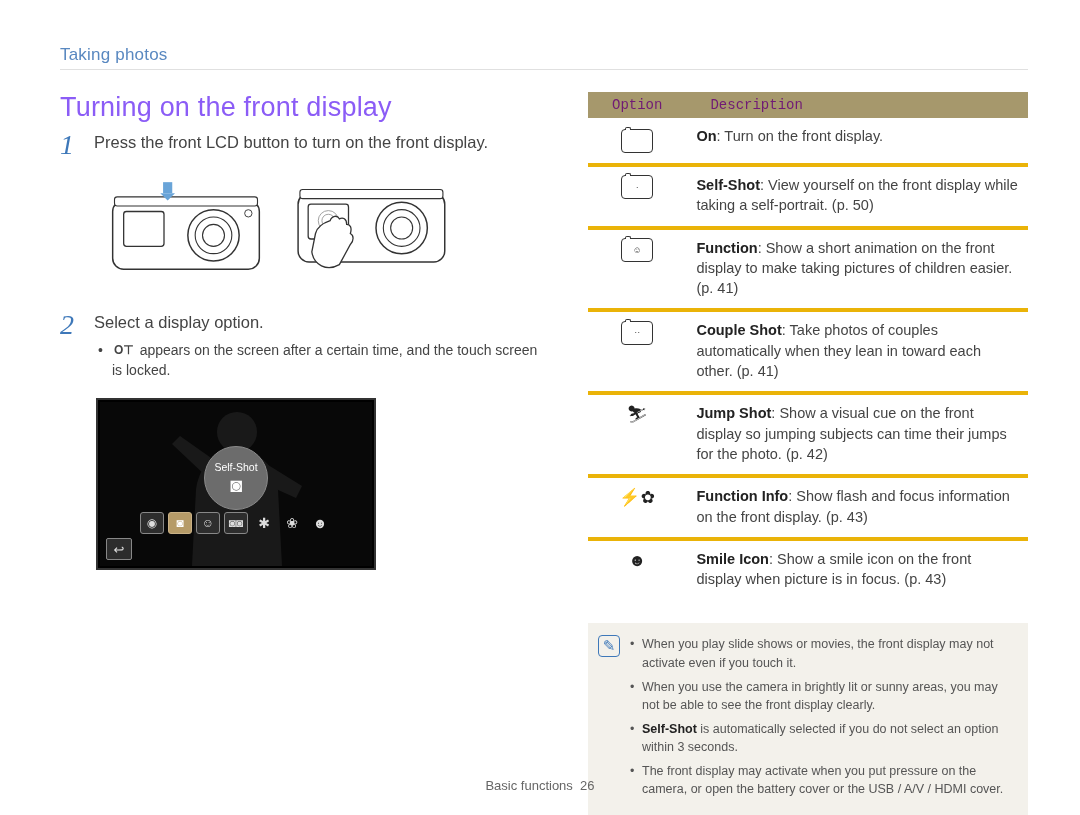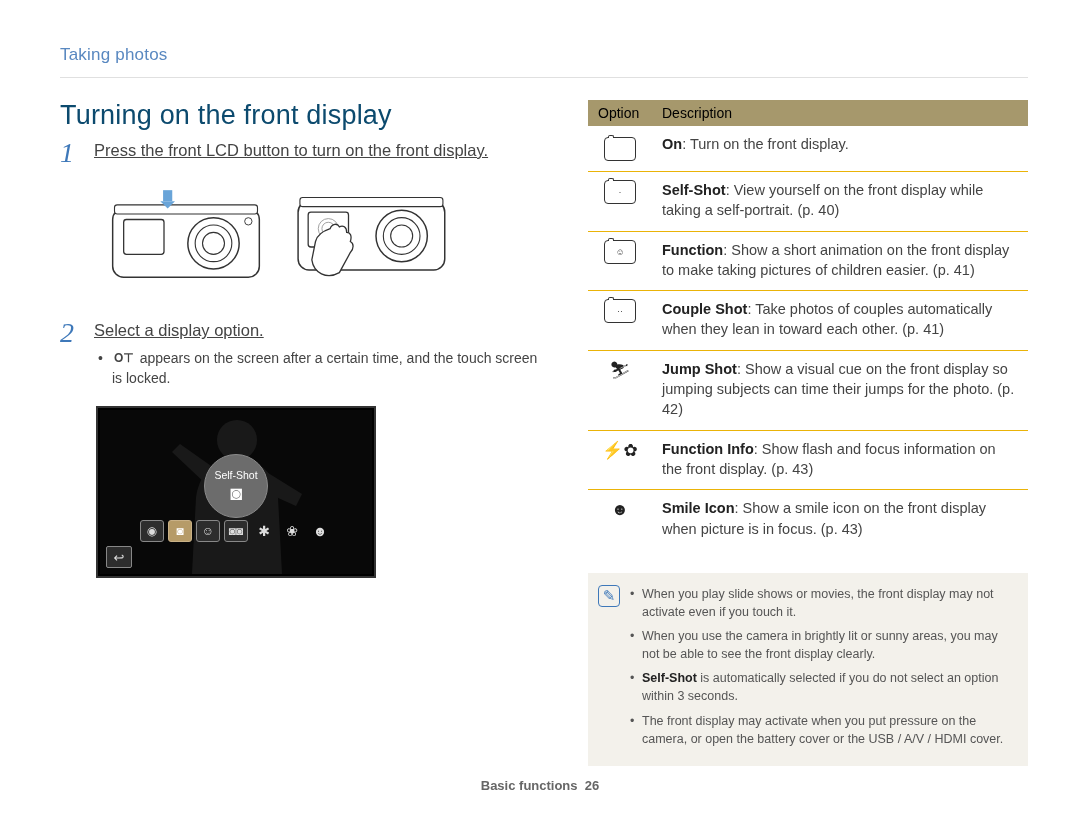--- a/index.html
+++ b/index.html
@@ -13,36 +13,36 @@
     position: relative;
     background: #fff;
   }
   .page {
     padding: 45px 52px 10px 60px;
   }
   .breadcrumb {
     color: #5988c0;
     font-size: 17px;
     font-weight: 300;
-    margin-bottom: 12px;
+    margin-bottom: 4px;
     letter-spacing: 0.2px;
   }
   .hr {
     height: 1px;
     background: #e0e0e0;
     margin-bottom: 22px;
   }
   .columns {
     display: flex;
     gap: 48px;
   }
   .col-left { width: 480px; }
   .col-right { flex: 1; }
   h1 {
-    color: #0c4a6e;
+    color: #8b5cf6;
     font-size: 27px;
     font-weight: 400;
     margin-bottom: 8px;
     letter-spacing: 0.2px;
   }
   .intro { font-size: 15px; line-height: 1.4; margin-bottom: 14px; }
   .step {
     display: flex;
     gap: 14px;
     margin-bottom: 8px;
@@ -51,21 +51,21 @@
     color: #3e78b9;
     font-size: 28px;
     font-style: italic;
     font-family: Georgia, "Times New Roman", serif;
     font-weight: 400;
     line-height: 1;
     width: 20px;
     flex-shrink: 0;
   }
   .step-body { flex: 1; }
-  .step-title { font-size: 16.5px; margin-bottom: 6px; line-height: 1.35; text-decoration: underline; }
+  .step-title { font-size: 16.5px; margin-bottom: 6px; line-height: 1.35; }
   ul.bullets { list-style: none; padding-left: 4px; }
   ul.bullets > li {
     position: relative;
     padding-left: 14px;
     font-size: 14px;
     line-height: 1.45;
     margin-bottom: 4px;
   }
   ul.bullets > li::before {
     content: "•";
@@ -139,33 +139,34 @@
     background: #2d2d2d;
     border: 1px solid #888;
     border-radius: 2px;
     color: #ddd; font-size: 13px;
     display: flex; align-items: center; justify-content: center;
   }
   
   .opt-table { width: 100%; border-collapse: collapse; }
   .opt-table th {
     background: #a6986c;
-    color: #000000;
+    color: #701a75;
     font-weight: 400;
     text-align: left;
     font-size: 14px;
-    padding: 5px 10px;
+    padding: 5px 24px;
+    font-family: Liberation Mono, monospace;
   }
   .opt-table th:first-child { width: 64px; }
   .opt-table td {
     padding: 8px 10px 10px 10px;
     vertical-align: top;
     font-size: 14.5px;
     line-height: 1.4;
-    border-bottom: 1px solid #eab308;
+    border-bottom: 4px solid #eab308;
   }
   .opt-table tr:last-child td { border-bottom: none; }
   .opt-icon-cell { text-align: center; }
   .opt-icon {
     display: inline-flex;
     align-items: center; justify-content: center;
     width: 32px; height: 24px;
     border: 1.5px solid #333;
     border-radius: 4px;
     font-size: 13px;
@@ -208,21 +209,20 @@
   .note-box li::before {
     content: "•"; position: absolute; left: 0;
   }
   .footer {
     position: absolute;
     bottom: 22px;
     left: 0; right: 0;
     text-align: center;
     font-size: 13px;
     color: #666;
-    font-weight: bold;
   }
   .key-icon {
     display: inline-block;
     font-size: 12px;
     font-weight: 600;
     vertical-align: middle;
     padding: 0 2px;
   }
   strong { color: #222; font-weight: 600; }
 </style>
@@ -323,21 +323,21 @@
                   <span class="bump"></span>
                   <span style="font-size: 9px;"></span>
                 </span></td>
               <td><strong>On</strong><span>: Turn on the front display.</span></td>
             </tr>
             <tr>
               <td class="opt-icon-cell"><span class="opt-icon">
                   <span class="bump"></span>
                   <span style="font-size: 9px;">·</span>
                 </span></td>
-              <td><strong>Self-Shot</strong><span>: View yourself on the front display while taking a self-portrait. (p. 40)</span></td>
+              <td><strong>Self-Shot</strong><span>: View yourself on the front display while taking a self-portrait. (p. 50)</span></td>
             </tr>
             <tr>
               <td class="opt-icon-cell"><span class="opt-icon">
                   <span class="bump"></span>
                   <span style="font-size: 9px;">☺</span>
                 </span></td>
               <td><strong>Function</strong><span>: Show a short animation on the front display to make taking pictures of children easier. (p. 41)</span></td>
             </tr>
             <tr>
               <td class="opt-icon-cell"><span class="opt-icon">

